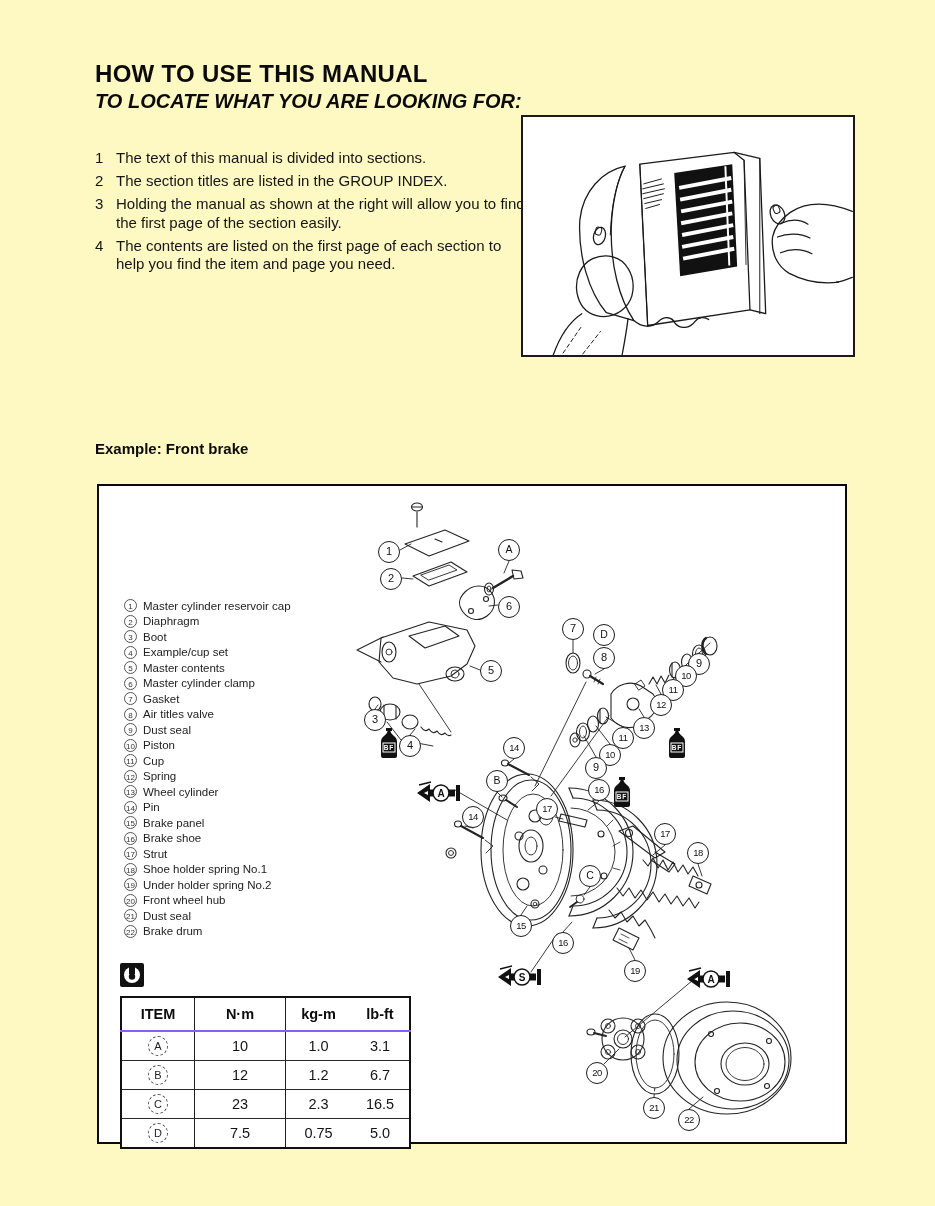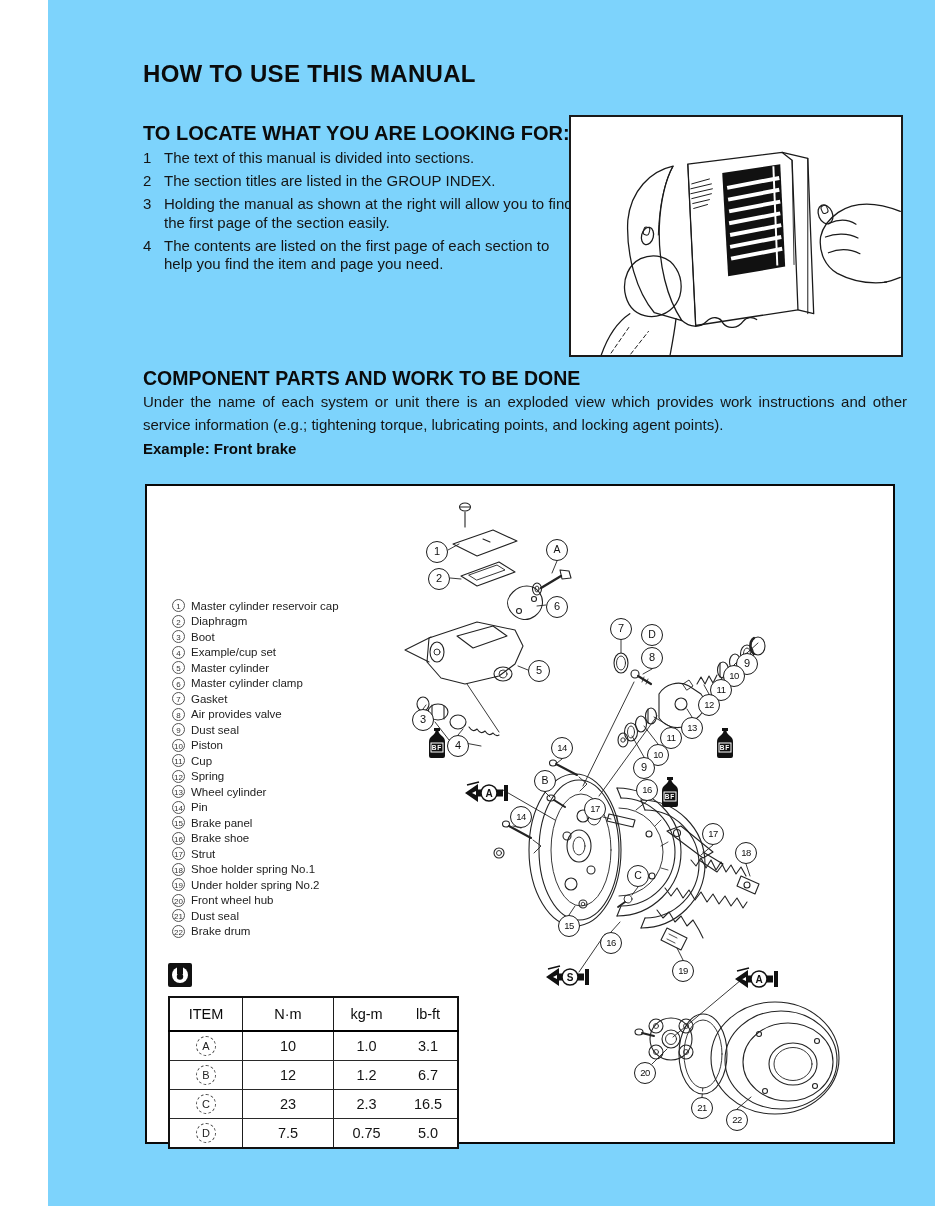--- a/index.html
+++ b/index.html
@@ -1,20 +1,20 @@
 <!DOCTYPE html>
 <html><head>
 <meta charset="utf-8">
 <style>
   html,body{margin:0;padding:0;background:#ffffff;}
   body{width:935px;height:1206px;position:relative;font-family:"Liberation Sans",sans-serif;color:#111;overflow:hidden;}
-  .page{position:absolute;inset:0;background:#7dd3fc;margin-left:48px;}
+  .page{position:absolute;inset:0;background:#fef9c3;}
 
   .h-title{position:absolute;left:95px;top:60px;margin:0;font-size:24px;font-weight:700;letter-spacing:.3px;color:#0b0b0b;}
-  .h-sec1{position:absolute;left:95px;top:122px;margin:0;width:432px;font-size:20px;line-height:1.12;font-weight:700;color:#0b0b0b;}
+  .h-sec1{position:absolute;left:95px;top:90px;margin:0;width:432px;font-size:20px;line-height:1.12;font-weight:700;color:#0b0b0b;font-style:italic;}
   .locate-list{position:absolute;left:95px;top:149px;width:438px;}
   .loc-row{display:flex;font-size:15px;line-height:1.26;margin-bottom:4px;color:#151515;}
   .loc-num{width:21px;flex:0 0 21px;font-weight:400;}
   .loc-txt{flex:1;}
 
   .book-figure{position:absolute;left:521px;top:115px;width:334px;height:242px;margin:0;border:2px solid #1a1a1a;background:#fff;box-sizing:border-box;}
 
   .h-sec2{position:absolute;left:95px;top:367px;margin:0;font-size:19.5px;font-weight:700;color:#0b0b0b;}
   .s2-body{position:absolute;left:95px;top:390px;margin:0;width:764px;font-size:15px;line-height:1.55;text-align:justify;color:#151515;}
   .example{position:absolute;left:95px;top:440px;margin:0;font-size:15px;font-weight:700;color:#0b0b0b;}
@@ -29,21 +29,21 @@
   .callout{position:absolute;width:22px;height:22px;border:1.4px solid #1c1c1c;border-radius:50%;background:#fff;text-align:center;box-sizing:border-box;font-size:11px;line-height:19px;color:#111;}
   .callout.two{font-size:9.5px;letter-spacing:-0.5px;}
   .callout.letter{font-size:10.5px;}
 
   .tool-icon{position:absolute;width:48px;height:24px;}
   .bottle{position:absolute;width:20px;height:30px;}
 
   .torque-area{position:absolute;left:21px;top:477px;}
   .wrench-badge{width:24px;height:24px;margin-bottom:9px;}
   table.torque{border-collapse:collapse;border:2.5px solid #111;background:#fff;}
-  table.torque th{font-size:14.5px;font-weight:400;height:30px;border-bottom:2px solid #000000;color:#0c0c0c;}
+  table.torque th{font-size:14.5px;font-weight:700;height:30px;border-bottom:2px solid #8b5cf6;color:#0c0c0c;}
   table.torque td{font-size:14.5px;height:26px;text-align:center;color:#141414;border-bottom:1.4px solid #2a2a2a;}
   table.torque tr > *:nth-child(1){width:70px;border-right:1.6px solid #1d1d1d;}
   table.torque tr > *:nth-child(2){width:88px;border-right:1.6px solid #1d1d1d;}
   table.torque tr > *:nth-child(3){width:63px;}
   table.torque tr > *:nth-child(4){width:56px;}
   table.torque tbody tr:last-child td{border-bottom:none;}
   .item-badge{display:inline-block;width:20px;height:20px;border:1.2px dashed #444;border-radius:50%;font-size:11px;line-height:18px;text-align:center;color:#222;box-sizing:border-box;}
 </style>
 </head>
 <body>
@@ -121,22 +121,20 @@
           <path d="M160,96 L212,86"></path>
         <path d="M160,108 L212,98"></path>
           <path d="M161,120 L213,110"></path>
           <path d="M161,132 L213,122"></path>
         <path d="M162,144 L214,134"></path>
       </g>
       <path d="M205,50 L209,151" stroke="#fff" stroke-width="2"></path>
     </svg>
   </figure>
 
-  <h2 class="h-sec2">COMPONENT PARTS AND WORK TO BE DONE</h2>
-  <p class="s2-body">Under the name of each system or unit there is an exploded view which provides work instructions and other service information (e.g.; tightening torque, lubricating points, and locking agent points).</p>
   <p class="example">Example: Front brake</p>
 
   <div class="diagram-box">
 
     <svg class="art" viewBox="0 0 746 656">
       <g fill="none" stroke="#232323" stroke-width="1.1" stroke-linecap="round" stroke-linejoin="round">
 
         <line x1="318" y1="26" x2="318" y2="41"></line>
           <ellipse cx="318" cy="21" rx="5.5" ry="4"></ellipse>
           <line x1="313" y1="21" x2="323" y2="21"></line>
@@ -339,33 +337,33 @@
         <div class="part-row">
           <span class="part-badge">3</span>
           <span class="part-name">Boot</span>
         </div>
         <div class="part-row">
           <span class="part-badge">4</span>
           <span class="part-name">Example/cup set</span>
         </div>
         <div class="part-row">
           <span class="part-badge">5</span>
-          <span class="part-name">Master cylinder</span>
+          <span class="part-name">Master contents</span>
         </div>
         <div class="part-row">
           <span class="part-badge">6</span>
           <span class="part-name">Master cylinder clamp</span>
         </div>
         <div class="part-row">
           <span class="part-badge">7</span>
           <span class="part-name">Gasket</span>
         </div>
         <div class="part-row">
           <span class="part-badge">8</span>
-          <span class="part-name">Air provides valve</span>
+          <span class="part-name">Air titles valve</span>
         </div>
         <div class="part-row">
           <span class="part-badge">9</span>
           <span class="part-name">Dust seal</span>
         </div>
         <div class="part-row">
           <span class="part-badge">10</span>
           <span class="part-name">Piston</span>
         </div>
         <div class="part-row">

